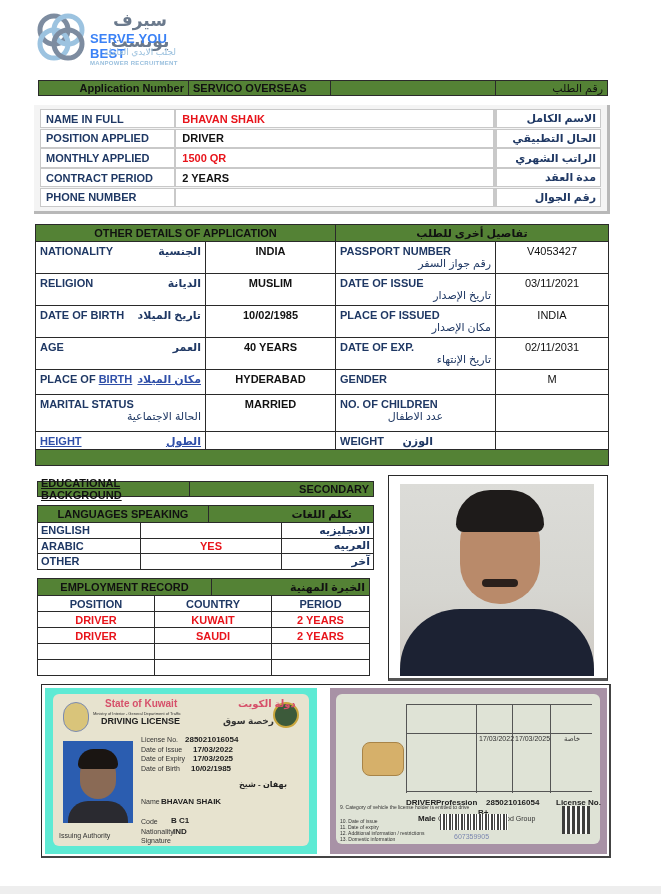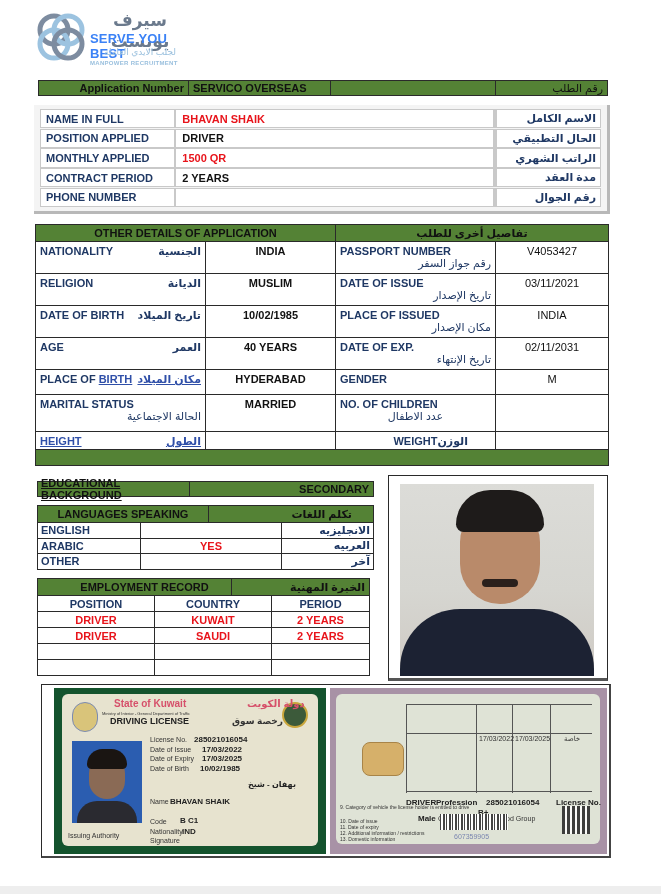--- a/index.html
+++ b/index.html
@@ -64,39 +64,39 @@
   .lhead .lh1 { width: 171px; text-align: center; border-right: 1px solid #2a2a2a; display: flex; align-items: center; justify-content: center; }
   .lhead .lh2 { flex: 1; text-align: right; padding-right: 21px; direction: rtl; display: flex; align-items: center; }
   .lrow { display: flex; height: 15.5px; border-top: 1px solid #2a2a2a; font-size: 11px; }
   .lrow .l1 { width: 103px; padding-left: 3px; border-right: 1px solid #2a2a2a; display: flex; align-items: center; }
   .lrow .l2 { width: 141px; text-align: center; border-right: 1px solid #2a2a2a; display: flex; align-items: center; justify-content: center; }
   .lrow .l3 { flex: 1; text-align: center; padding-right: 3px; direction: rtl; display: flex; align-items: center; }
 
   
   .emp { left: 37px; top: 578px; width: 333px; border: 1px solid #2a2a2a; }
   .emhead { display: flex; height: 16px; color: #111; font-weight: bold; font-size: 11px; }
-  .emhead .eh1 { width: 174px; text-align: center; border-right: 1px solid #2a2a2a; display: flex; align-items: center; justify-content: center; margin-left: 20px; }
+  .emhead .eh1 { width: 174px; text-align: center; border-right: 1px solid #2a2a2a; display: flex; align-items: center; justify-content: center; }
   .emhead .eh2 { flex: 1; padding-right: 4px; direction: rtl; display: flex; align-items: center; }
   .emrow { display: flex; height: 16px; border-top: 1px solid #2a2a2a; font-size: 11px; font-weight: bold; }
   .emrow > div { display: flex; align-items: center; justify-content: center; }
   .emrow .c1 { width: 117px; border-right: 1px solid #2a2a2a; }
   .emrow .c2 { width: 117px; border-right: 1px solid #2a2a2a; }
   .emrow .c3 { flex: 1; }
 
   
   .photo-frame { left: 388px; top: 475px; width: 220px; height: 206px; border: 1px solid #2a2a2a; border-bottom: 3px solid #555; background: #fff; }
   .photo { position: absolute; left: 11px; top: 8px; width: 194px; height: 192px; background: linear-gradient(180deg, #dcdcd8 0%, #d6d6d1 55%, #cfcac4 100%); overflow: hidden; }
   .head { position: absolute; left: 60px; top: 20px; width: 80px; height: 100px; border-radius: 40px 40px 42px 42px; background: #b98a6a; }
   .hair { position: absolute; left: 56px; top: 6px; width: 88px; height: 42px; border-radius: 44px 44px 10px 10px; background: #1e1b1a; }
   .mous { position: absolute; left: 82px; top: 95px; width: 36px; height: 8px; border-radius: 6px; background: #2a201c; }
   .shirt { position: absolute; left: 0; top: 125px; width: 194px; height: 80px; border-radius: 60px 60px 0 0; background: #1c2233; }
 
   
   .lic-frame { left: 41px; top: 684px; width: 570px; height: 174px; border: 1px solid #2a2a2a; border-bottom: 2px solid #444; border-right: 2px solid #444; background: #fff; }
-  .card1 { position: absolute; left: 12px; top: 3px; width: 272px; height: 166px; background: #14532d; }
+  .card1 { position: absolute; left: 3px; top: 3px; width: 272px; height: 166px; background: #5eead4; }
   .card1 .in { position: absolute; left: 8px; top: 6px; width: 256px; height: 152px; background: #e7e3cf; border-radius: 6px; }
   .card2 { position: absolute; left: 288px; top: 3px; width: 277px; height: 166px; background: #a892a6; }
   .card2 .in { position: absolute; left: 6px; top: 6px; width: 264px; height: 150px; background: #dfe3d6; border-radius: 6px; }
   .cardtxt { position: absolute; font-size: 7px; color: #333; white-space: nowrap; }
   .ctitle { color: #d6506a; font-size: 10px; font-weight: bold; }
   .cbold { font-weight: bold; font-size: 8px; color: #222; }
   .cphoto { position: absolute; left: 10px; top: 47px; width: 70px; height: 82px; background: #2b5db0; }
   .cphoto .h { position: absolute; left: 17px; top: 14px; width: 36px; height: 44px; background: #8a6a55; border-radius: 18px; }
   .cphoto .hh { position: absolute; left: 15px; top: 8px; width: 40px; height: 20px; background: #1a1512; border-radius: 20px 20px 6px 6px; }
   .cphoto .sh { position: absolute; left: 5px; top: 60px; width: 60px; height: 22px; background: #2a2a30; border-radius: 20px 20px 0 0; }
@@ -227,21 +227,21 @@
     <div class="orl"><span class="lbl">NO. OF CHILDREN</span><span class="stack-ar" style="text-align:center">عدد الاطفال</span></div>
     <div class="orv"></div>
   </div>
 
   <div class="orow" style="height:18px">
     <div class="ol">
         <span class="lbl u">HEIGHT</span>
         <span class="ar u">الطول</span>
       </div>
     <div class="ov"></div>
-    <div class="orl" style="display:flex;justify-content:flex-end;padding-right:27px">
+    <div class="orl" style="display:flex;justify-content:space-between;padding-right:62px">
         <span class="lbl">WEIGHT</span>
         <span class="ar">الوزن</span>
       </div>
     <div class="orv"></div>
   </div>
 
   <div class="ofoot green"></div>
 </div>
 
 <div class="abs edu green">

